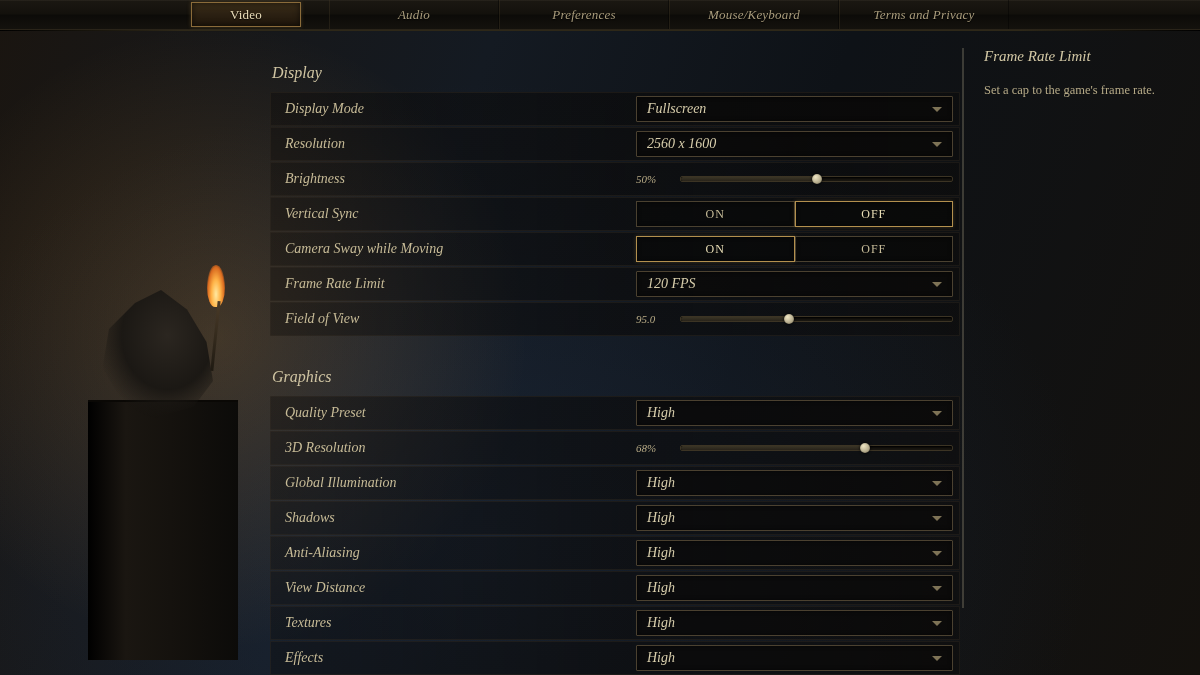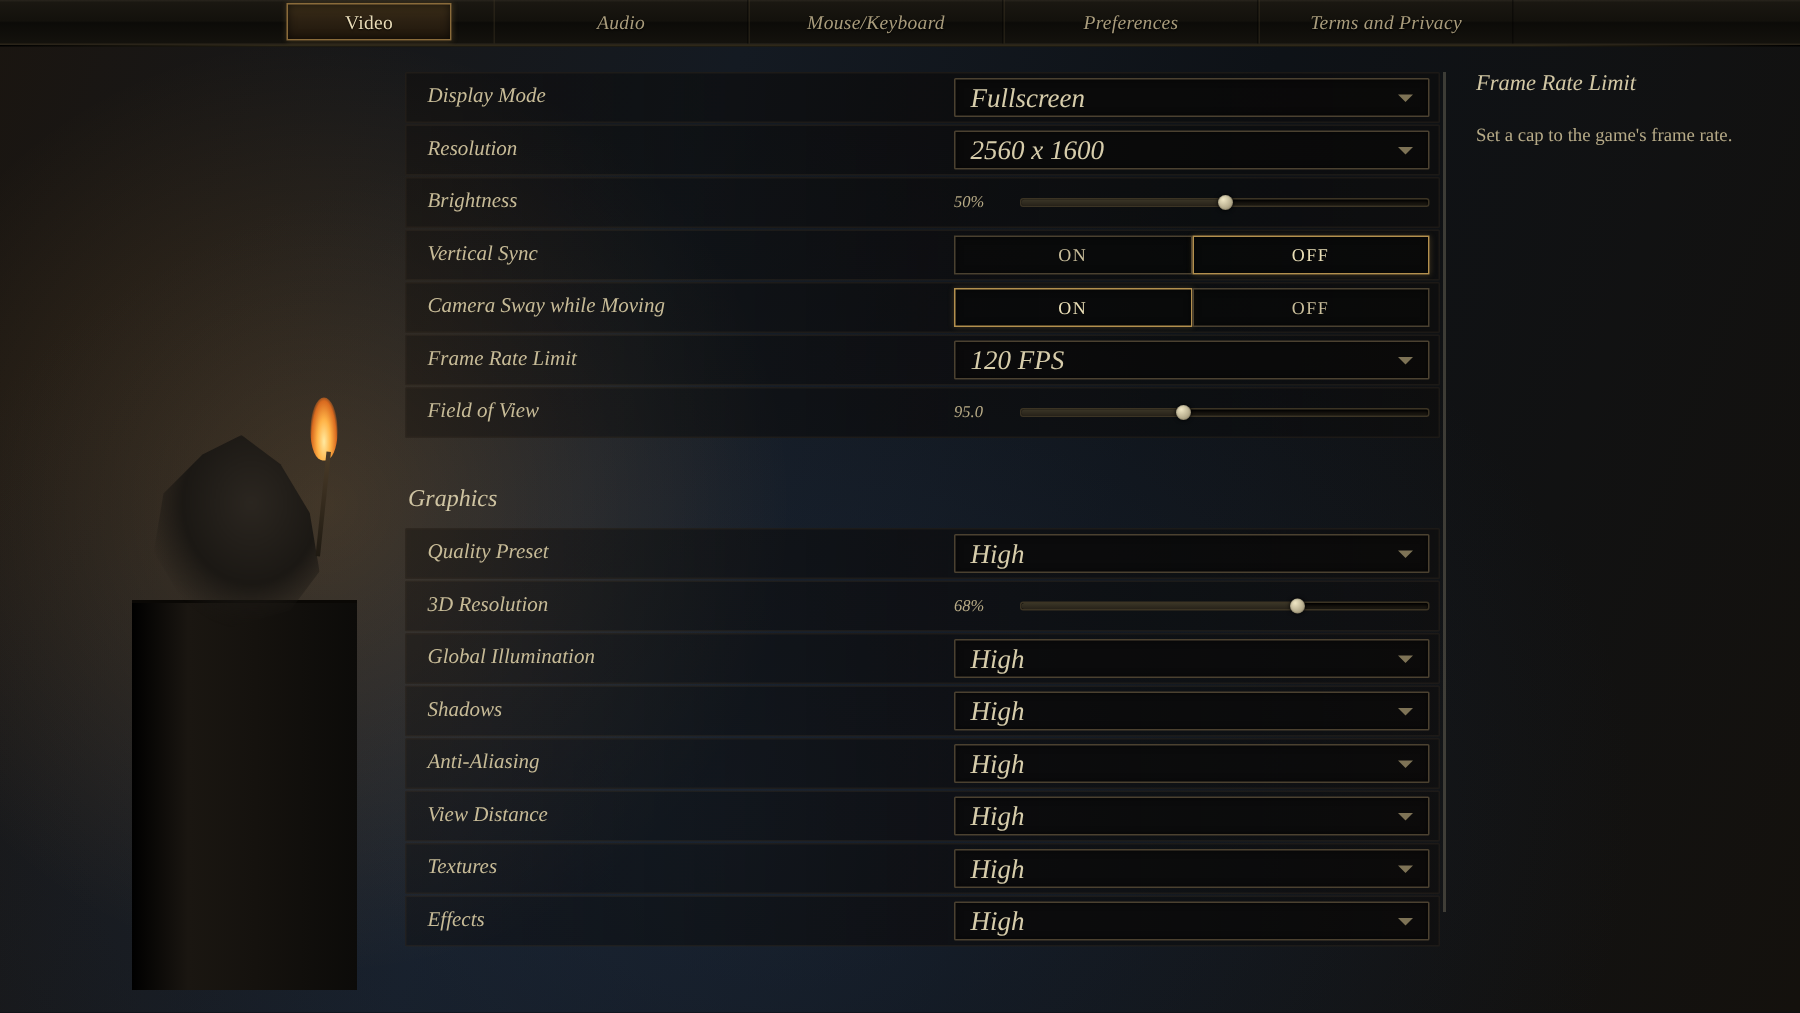--- a/index.html
+++ b/index.html
@@ -79,21 +79,21 @@
     border-radius:1px;
   }
   .row .label {
     flex:0 0 365px; padding-left:14px; font-size:14px; font-style:italic; color:#c7bb97;
   }
   .row .control { flex:1; padding-right:6px;}
 
   .dropdown {
     height:26px; display:flex; align-items:center; justify-content:space-between;
     padding:0 10px; background:rgba(8,6,4,0.5);
-    border:1px solid #4b4130; border-radius:1px; font-size:18px; color:#d7cdab;
+    border:1px solid #4b4130; border-radius:1px; font-size:14px; color:#d7cdab;
     font-style:italic; cursor:pointer;
     box-shadow: inset 0 0 4px rgba(0,0,0,0.6);
   }
   .chev { width:0;height:0;border-left:5px solid transparent;border-right:5px solid transparent;border-top:5px solid #7e7356;}
 
   .slider-wrap{display:flex;align-items:center;gap:14px;}
   .slider-val{font-size:11px;color:#b8ab86;font-style:italic;min-width:30px;}
   .slider{position:relative;flex:1;height:6px;background:linear-gradient(#0c0a07,#1c1912);border:1px solid #3c3424;border-radius:2px;box-shadow:inset 0 1px 2px #000;}
   .slider .fill{position:absolute;left:0;top:0;bottom:0;background:linear-gradient(#3a3526,#28231a);border-radius:2px 0 0 2px;}
   .slider .thumb{position:absolute;top:50%;width:10px;height:10px;border-radius:50%;background:radial-gradient(circle at 35% 30%, #efe6c4, #8f8568);transform:translate(-50%,-50%);box-shadow:0 0 3px #000, inset 0 0 1px rgba(0,0,0,0.6);}
@@ -115,28 +115,29 @@
 <div class="pedestal"></div>
 <div class="gargoyle"></div>
 <div class="torch">
   <div class="flame"></div>
     <div class="stick"></div>
 </div>
 
 <div class="topbar">
   <div class="tab active">Video</div>
   <div class="tab">Audio</div>
+  <div class="tab">Preferences</div>
   <div class="tab">Mouse/Keyboard</div>
-  <div class="tab">Preferences</div>
   <div class="tab">Terms and Privacy</div>
 </div>
 <div class="hr"></div>
 
 <div class="panel">
 
+  <div class="section-title">Display</div>
 
   <div class="row">
     <div class="label">Display Mode</div>
     <div class="control">
       <div class="dropdown">
         <span>Fullscreen</span>
         <span class="chev"></span>
       </div>
     </div>
   </div>

